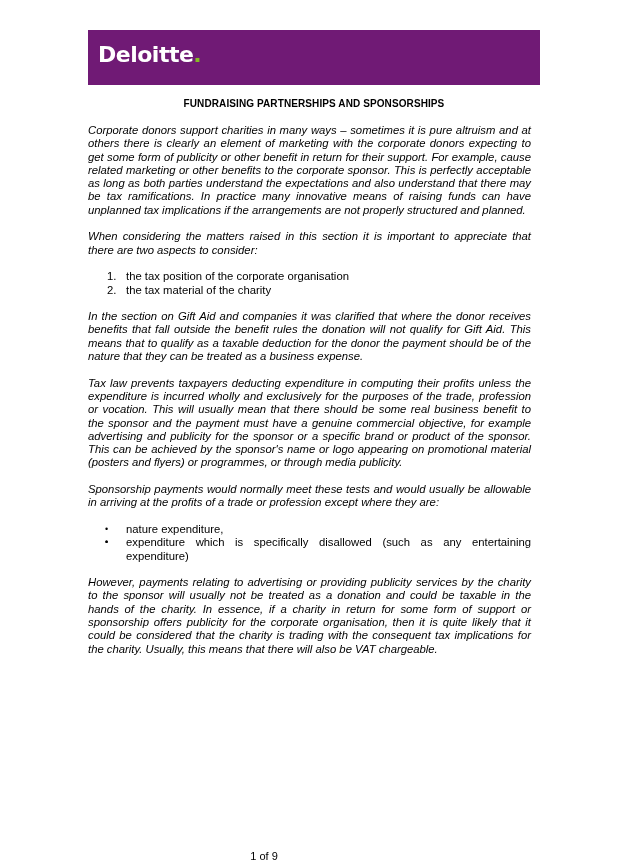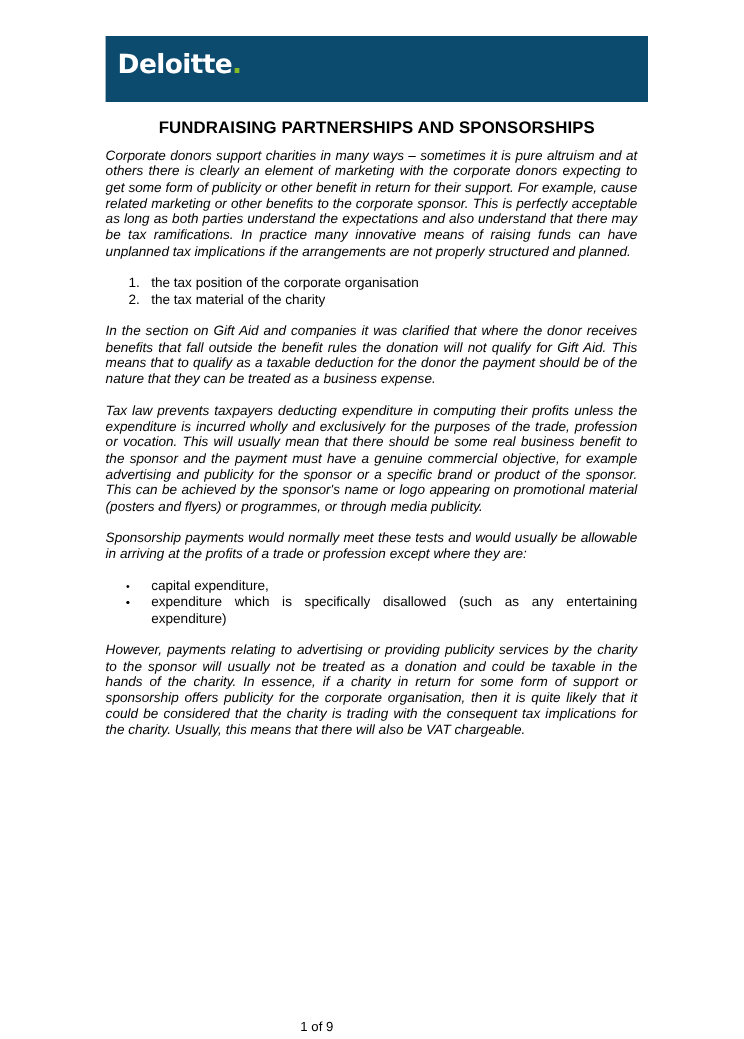--- a/index.html
+++ b/index.html
@@ -1,24 +1,24 @@
 <!DOCTYPE html>
 <html><head>
   <meta charset="utf-8">
   <style>
     html, body { margin: 0; padding: 0; background: #ffffff; }
     body { width: 620px; height: 866px; position: relative; overflow: hidden;
            font-family: "Liberation Sans", sans-serif; color: #000; }
     .banner { position: absolute; left: 88px; top: 30px; width: 452px; height: 55px;
-              background: #0c4a6e; }
+              background: #701a75; }
     .logo { position: absolute; left: 10px; top: 12px; font-family: "DejaVu Sans", sans-serif;
             font-weight: bold; font-size: 22px; color: #ffffff; letter-spacing: -0.5px; }
     .logo .dot { color: #86bc25; }
     .title { position: absolute; left: 88px; width: 452px; top: 98px; text-align: center;
-             font-weight: bold; font-size: 14px; letter-spacing: 0.1px; }
+             font-weight: bold; font-size: 10px; letter-spacing: 0.1px; }
     .content { position: absolute; left: 88px; top: 124px; width: 443px; font-size: 11.3px;
                line-height: 13.3px; }
     .content p { margin: 0 0 13.3px 0; text-align: justify; font-style: italic; }
     ol, ul { margin: 0 0 13.3px 0; padding: 0; list-style: none; }
     ol li, ul li { position: relative; padding-left: 38px; text-align: justify; }
     ol li .num { position: absolute; left: 19px; }
     ul li .bul { position: absolute; left: 17px; font-size: 9px; }
     .footer { position: absolute; left: 0; width: 528px; top: 850px; text-align: center;
               font-size: 11px; }
   </style>
@@ -26,28 +26,29 @@
 <body>
 
 <div class="banner">
   <div class="logo"><span>Deloitte</span><span class="dot">.</span></div>
 </div>
 
 <div class="title">FUNDRAISING PARTNERSHIPS AND SPONSORSHIPS</div>
 
 <div class="content">
   <p>Corporate donors support charities in many ways – sometimes it is pure altruism and at others there is clearly an element of marketing with the corporate donors expecting to get some form of publicity or other benefit in return for their support. For example, cause related marketing or other benefits to the corporate sponsor. This is perfectly acceptable as long as both parties understand the expectations and also understand that there may be tax ramifications.  In practice many innovative means of raising funds can have unplanned tax implications if the arrangements are not properly structured and planned.</p>
+  <p>When considering the matters raised in this section it is important to appreciate that there are two aspects to consider:</p>
   <ol>
     <li><span class="num">1.</span><span>the tax position of the corporate organisation</span></li>
     <li><span class="num">2.</span><span>the tax material of the charity</span></li>
   </ol>
   <p>In the section on Gift Aid and companies it was clarified that where the donor receives benefits that fall outside the benefit rules the donation will not qualify for Gift Aid. This means that to qualify as a taxable deduction for the donor the payment should be of the nature that they can be treated as a business expense.</p>
   <p>Tax law prevents taxpayers deducting expenditure in computing their profits unless the expenditure is incurred wholly and exclusively for the purposes of the trade, profession or vocation. This will usually mean that there should be some real business benefit to the sponsor and the payment must have a genuine commercial objective, for example advertising and publicity for the sponsor or a specific brand or product of the sponsor. This can  be achieved by the sponsor's name or logo appearing on promotional material (posters and flyers) or programmes, or through media publicity.</p>
   <p>Sponsorship payments would normally meet these tests and would usually be allowable in arriving at the profits of a trade or profession except where they are:</p>
   <ul>
-    <li><span class="bul">•</span><span>capital expenditure,</span></li>
+    <li><span class="bul">•</span><span>nature expenditure,</span></li>
     <li><span class="bul">•</span></li>
     <li><span class="bul">•</span><span>expenditure which is specifically disallowed (such as any entertaining expenditure)</span></li>
   </ul>
   <p>However, payments relating to advertising or providing publicity services by the charity to the sponsor will usually not be treated as a donation  and could be taxable in the hands of the charity. In essence, if a charity in return for some form of support or sponsorship offers publicity for the corporate organisation, then it is quite likely that it could be considered that the charity is trading with the consequent tax implications for the charity. Usually, this means that there will also be VAT chargeable.</p>
 </div>
 
 <div class="footer">1 of 9</div>
 
 </body></html>

